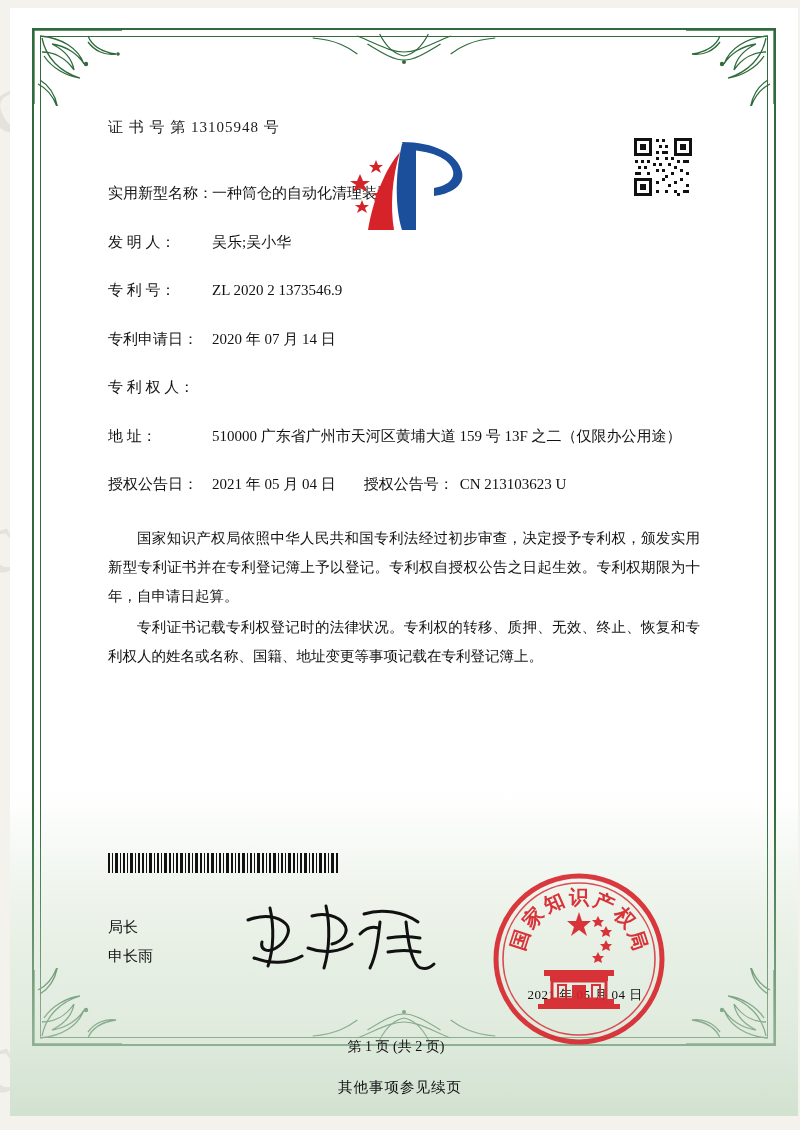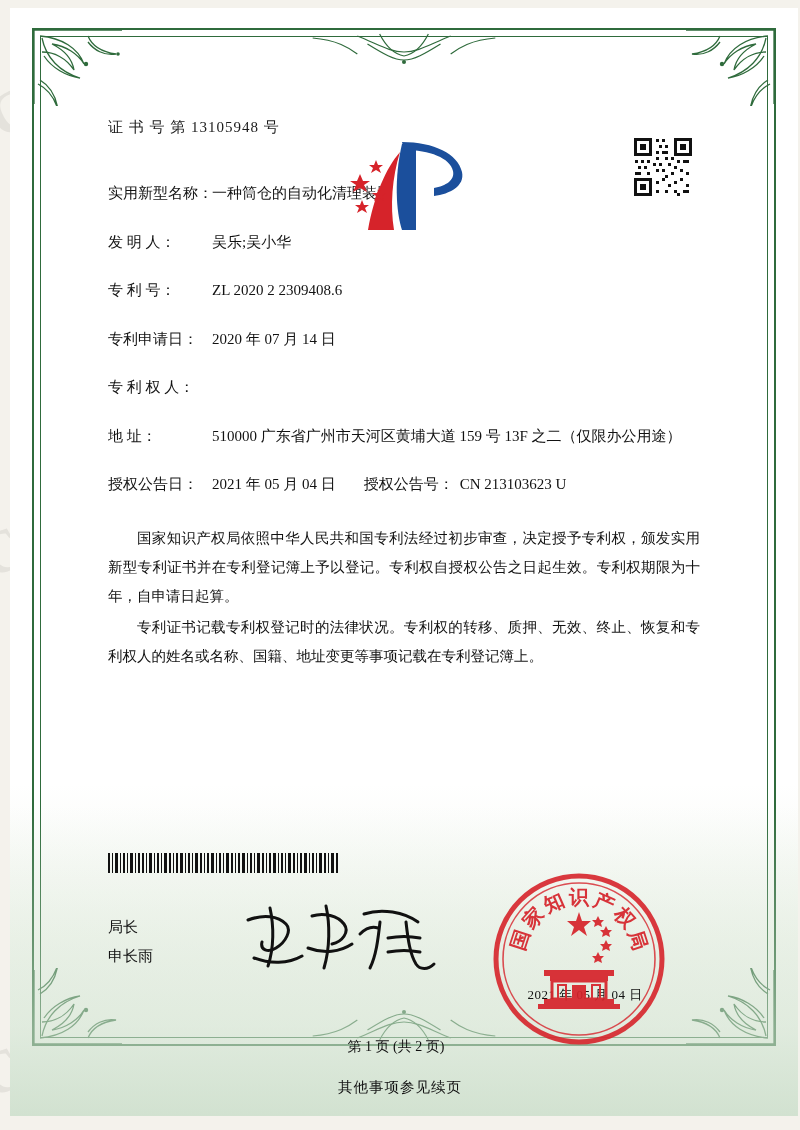--- a/index.html
+++ b/index.html
@@ -294,21 +294,21 @@
       <div class="frow">
         <div class="flabel">实用新型名称：</div>
         <div class="fval">一种筒仓的自动化清理装置</div>
       </div>
       <div class="frow">
         <div class="flabel">发  明  人：</div>
         <div class="fval">吴乐;吴小华</div>
       </div>
       <div class="frow">
         <div class="flabel">专  利  号：</div>
-        <div class="fval">ZL 2020 2 2309408.6</div>
+        <div class="fval">ZL 2020 2 1373546.9</div>
       </div>
       <div class="frow">
         <div class="flabel">专利申请日：</div>
         <div class="fval">2020 年 07 月 14 日</div>
       </div>
       <div class="frow">
         <div class="flabel">专 利 权 人：</div>
       </div>
       <div class="frow">
         <div class="flabel">地      址：</div>

